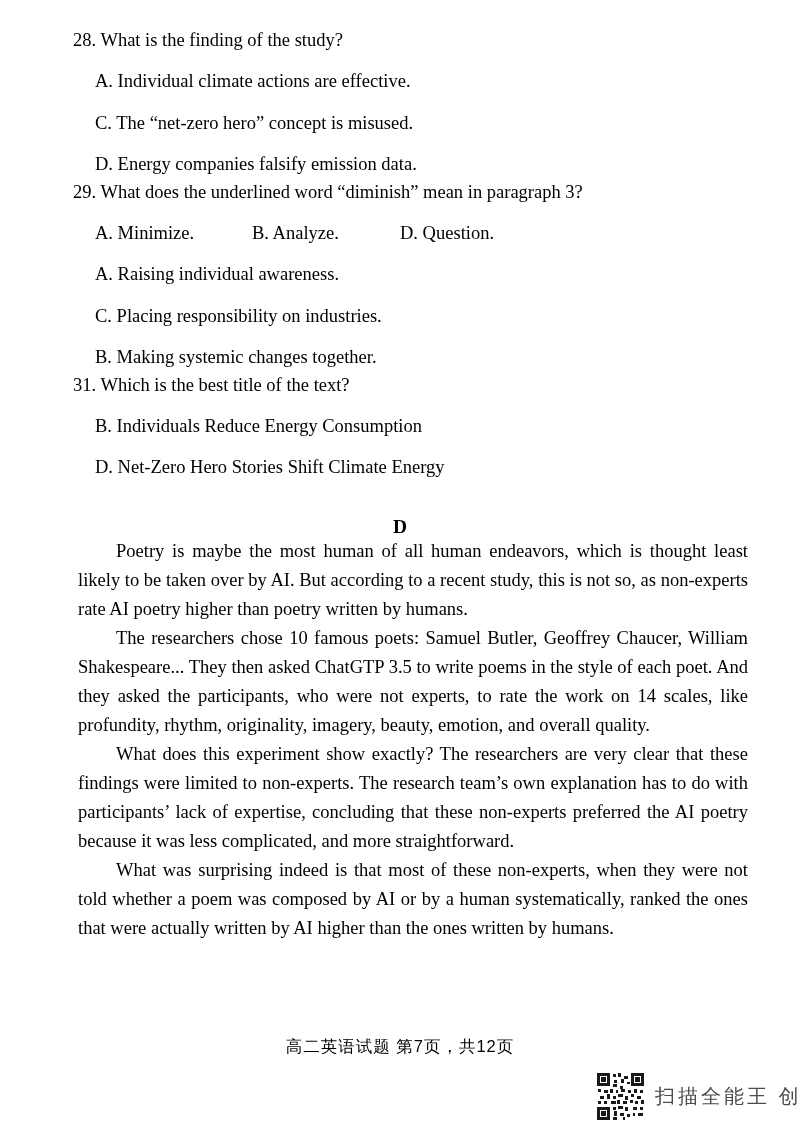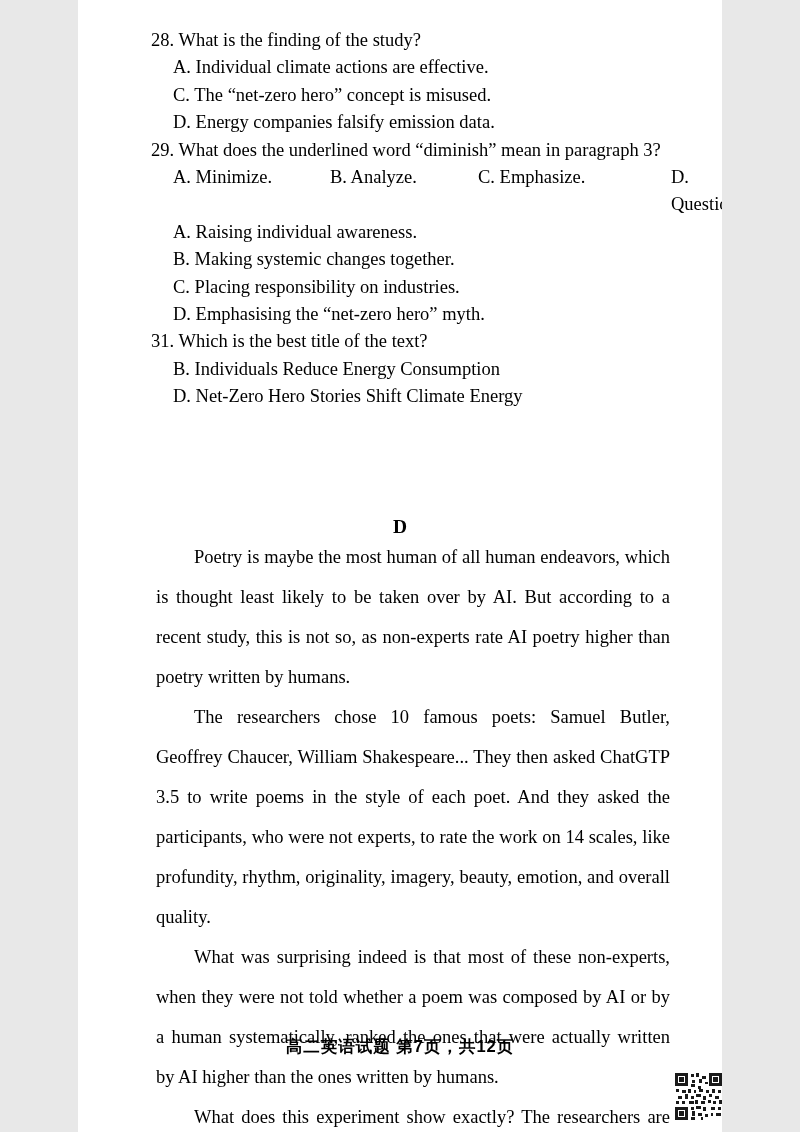--- a/index.html
+++ b/index.html
@@ -1,69 +1,69 @@
 <!DOCTYPE html>
 <html><head>
 <meta charset="utf-8">
 <style>
   * { margin:0; padding:0; box-sizing:border-box; }
   html,body { background:#e8e8e8; }
   body { font-family:"Liberation Serif", serif; color:#000; }
 
   .page {
     position:relative;
-    width:644px; height:1132px;
+    width:800px; height:1132px;
     margin:0 auto;
     background:#ffffff;
     overflow:hidden;
   }
 
   
   .questions {
     position:absolute;
     top:27px; left:73px; right:48px;
     font-size:18.5px;
     line-height:27.4px;
   }
   .question { }
   .q-head { white-space:nowrap; }
   .q-number { }
-  .q-options .q-option { padding-left:22px; }
+  .q-options .q-option { padding-left:22px;margin-top:14px; }
   .q-options.inline {
     display:grid;
     grid-template-columns:157px 148px 193px 1fr;
     padding-left:22px;
   }
   .q-options.inline .q-option { padding-left:0; }
 
   
   .section-label {
     position:absolute;
     top:513px; left:0; right:0;
     text-align:center;
     font-weight:bold;
     font-size:19.5px;
     line-height:27px;
   }
   .passage {
     position:absolute;
     top:537px; left:78px; right:52px;
     font-size:18.5px;
-    line-height:40px;
+    line-height:29px;
     text-align:justify;
   }
   .passage p { text-indent:38px; }
 
   
   .footer {
     position:absolute;
     top:1036px; left:0; right:0;
     text-align:center;
     font-size:16.5px;
-    font-weight:bold;
+    font-weight:normal;
     font-family:"Liberation Sans", sans-serif;
     letter-spacing:1px;
   }
 
   
   .scan-stamp {
     position:absolute;
     left:597px; top:1073px;
     display:flex;
     align-items:center;
@@ -90,48 +90,46 @@
           <div class="q-option">A. Individual climate actions are effective.</div>
           <div class="q-option">C. The “net-zero hero” concept is misused.</div>
           <div class="q-option">D. Energy companies falsify emission data.</div>
         </div>
       </div>
       <div class="question">
         <div class="q-head"><span class="q-number">29.</span> <span class="q-stem">What does the underlined word “diminish” mean in paragraph 3?</span></div>
         <div class="q-options inline">
           <div class="q-option">A. Minimize.</div>
           <div class="q-option">B. Analyze.</div>
-          <div class="q-option">C. Emphasize.</div>
           <div class="q-option">D. Question.</div>
         </div>
       </div>
       <div class="question">
         <div class="q-options">
           <div class="q-option">A. Raising individual awareness.</div>
+          <div class="q-option">C. Placing responsibility on industries.</div>
           <div class="q-option">B. Making systemic changes together.</div>
-          <div class="q-option">C. Placing responsibility on industries.</div>
-          <div class="q-option">D. Emphasising the “net-zero hero” myth.</div>
         </div>
       </div>
       <div class="question">
         <div class="q-head"><span class="q-number">31.</span> <span class="q-stem">Which is the best title of the text?</span></div>
         <div class="q-options">
           <div class="q-option">B. Individuals Reduce Energy Consumption</div>
           <div class="q-option">D. Net-Zero Hero Stories Shift Climate Energy</div>
         </div>
       </div>
     </div>
 
   <div class="section-label">D</div>
 
   <div class="passage">
       <p class="para">Poetry is maybe the most human of all human endeavors, which is thought least likely to be taken over by AI. But according to a recent study, this is not so, as non-experts rate AI poetry higher than poetry written by humans.</p>
       <p class="para">The researchers chose 10 famous poets: Samuel Butler, Geoffrey Chaucer, William Shakespeare... They then asked ChatGTP 3.5 to write poems in the style of each poet. And they asked the participants, who were not experts, to rate the work on 14 scales, like profundity, rhythm, originality, imagery, beauty, emotion, and overall quality.</p>
+      <p class="para">What does this experiment show exactly? The researchers are very clear that these findings were limited to non-experts. The research team’s own explanation has to do with participants’ lack of expertise, concluding that these non-experts preferred the AI poetry because it was less complicated, and more straightforward.</p>
       <p class="para">What was surprising indeed is that most of these non-experts, when they were not told whether a poem was composed by AI or by a human systematically, ranked the ones that were actually written by AI higher than the ones written by humans.</p>
-      <p class="para">What does this experiment show exactly? The researchers are very clear that these findings were limited to non-experts. The research team’s own explanation has to do with participants’ lack of expertise, concluding that these non-experts preferred the AI poetry because it was less complicated, and more straightforward.</p>
     </div>
 
   <div class="footer">高二英语试题 第7页，共12页</div>
 
   <div class="scan-stamp">
     <svg class="qr" viewBox="0 0 33 33" shape-rendering="crispEdges" aria-hidden="true">
       <rect width="33" height="33" fill="#ffffff"></rect>
       <g fill="#1a1a1a">
 
         <path d="M0,0h9v9h-9z M2,2v5h5v-5z" fill-rule="evenodd"></path>

